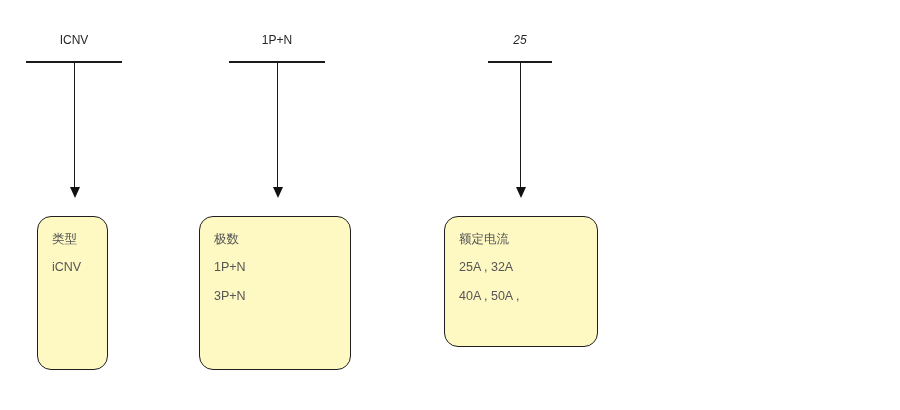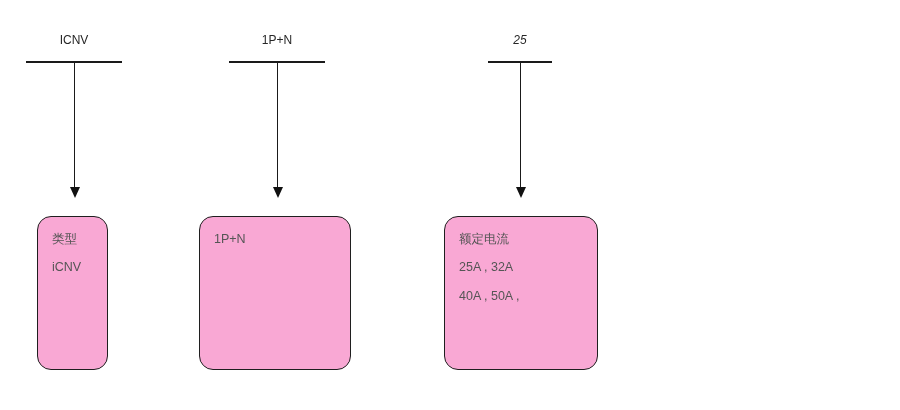--- a/index.html
+++ b/index.html
@@ -45,21 +45,21 @@
     position: absolute;
     width: 0;
     height: 0;
     border-left: 5px solid transparent;
     border-right: 5px solid transparent;
     border-top: 11px solid #111111;
   }
   
   .opt-box {
     position: absolute;
-    background: #f9a8d4;
+    background: #fef9c3;
     border: 1.6px solid #1f1f1f;
     border-radius: 14px;
     box-sizing: border-box;
   }
   .opt-inner {
     position: absolute;
     left: 14px;
     top: 14px;
     right: 6px;
   }
@@ -102,33 +102,35 @@
   <div class="seg-label" style="left:229px; top:33px; width:96px;">1P+N</div>
 
   <div class="seg-rule" style="left:229px; top:61px; width:96px;"></div>
 
   <div class="stem" style="left:277px; top:61px; height:126px;"></div>
 
   <div class="arrow-head" style="left:273px; top:187px;"></div>
 
   <div class="opt-box" style="left:199px; top:216px; width:152px; height:154px;">
     <div class="opt-inner">
+      <div class="opt-title">极数</div>
       <div class="opt-item">1P+N</div>
+      <div class="opt-item">3P+N</div>
     </div>
   </div>
 
   <div class="seg-label" style="left:488px; top:33px; width:64px;font-style:italic;">25</div>
 
   <div class="seg-rule" style="left:488px; top:61px; width:64px;"></div>
 
   <div class="stem" style="left:520px; top:61px; height:126px;"></div>
 
   <div class="arrow-head" style="left:516px; top:187px;"></div>
 
-  <div class="opt-box" style="left:444px; top:216px; width:154px; height:154px;">
+  <div class="opt-box" style="left:444px; top:216px; width:154px; height:131px;">
     <div class="opt-inner">
       <div class="opt-title">额定电流</div>
       <div class="opt-item">25A , 32A</div>
       <div class="opt-item">40A , 50A ,</div>
     </div>
   </div>
 
 </div>
 
 </body></html>

